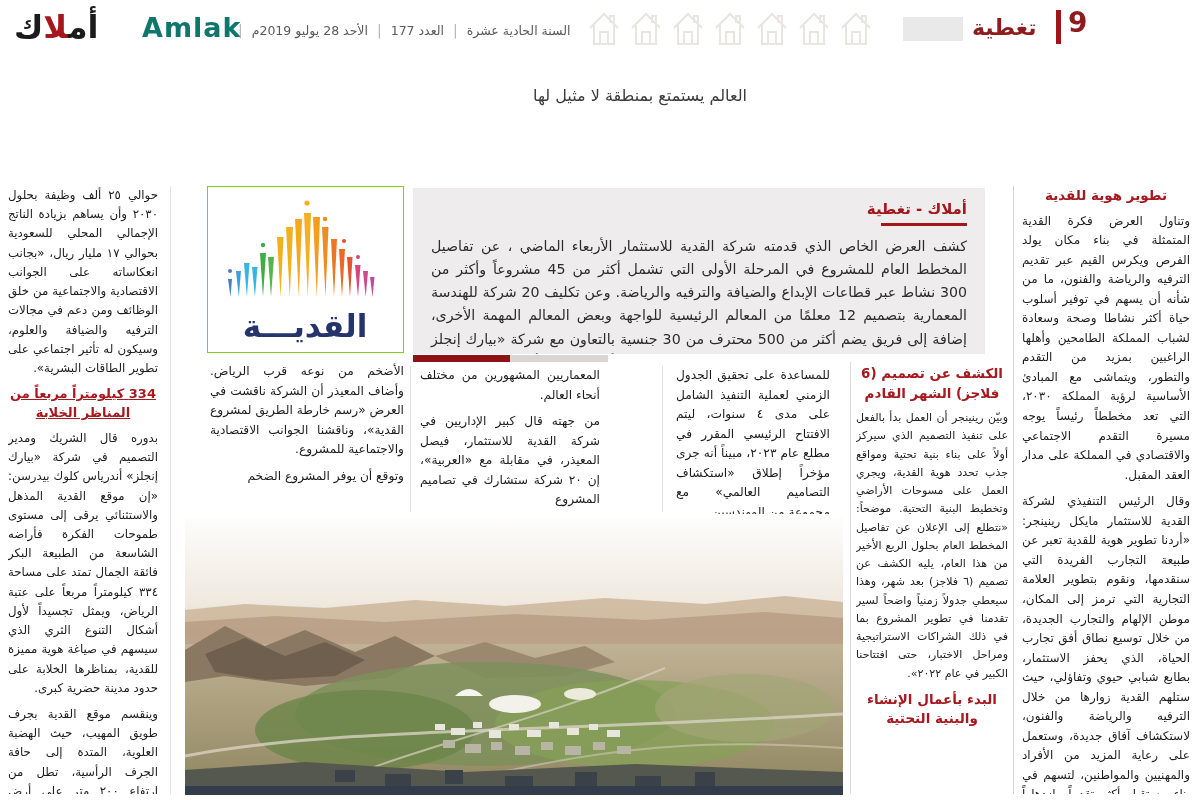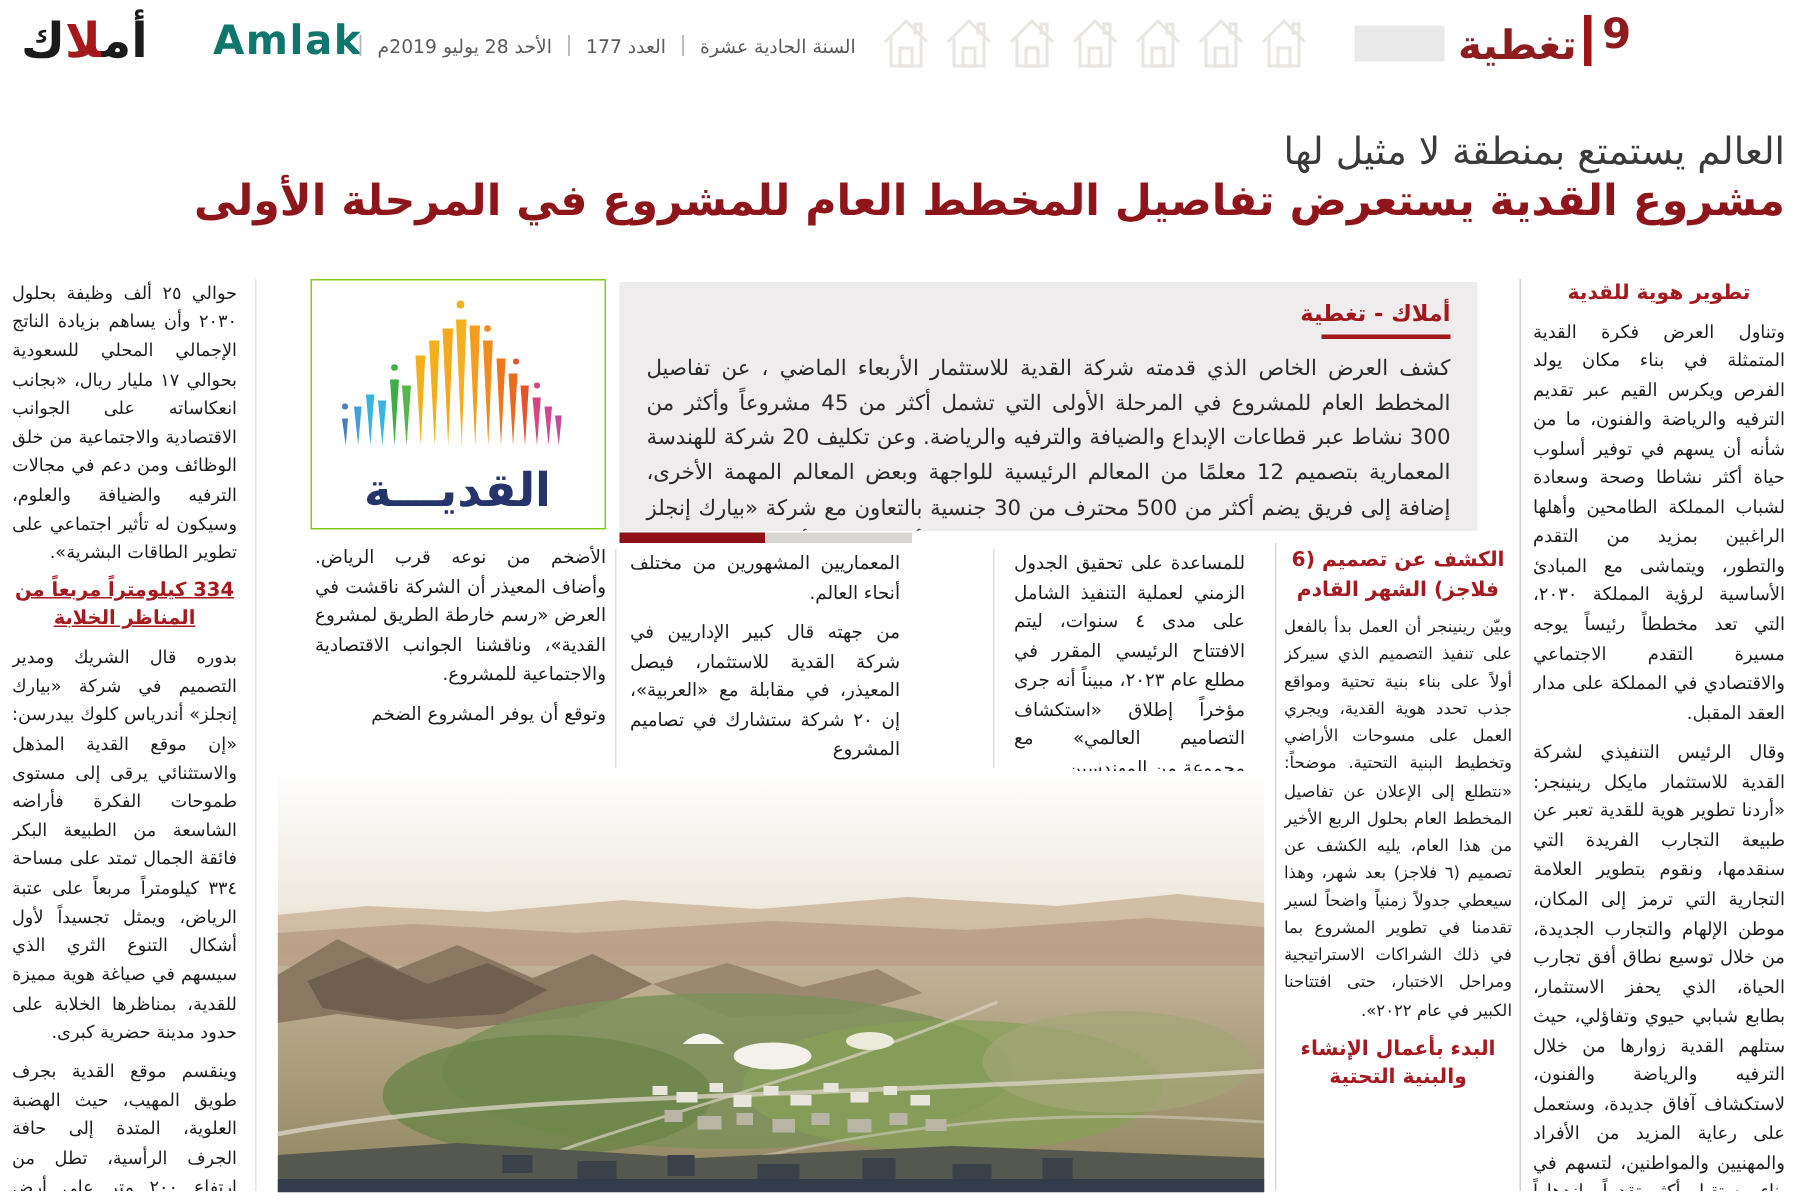--- a/index.html
+++ b/index.html
@@ -9,26 +9,26 @@
 
   
   .mast-ar-logo{left:14px;top:8px;font-size:32px;font-weight:bold;color:#1b1b1b;direction:rtl;}
   .mast-ar-logo .red-lam{color:#a4171b;}
   .mast-en-logo{left:142px;top:12px;font-size:27px;font-weight:bold;color:#0f766e;letter-spacing:1px;
                 font-family:"DejaVu Sans",sans-serif;direction:ltr;}
   .mast-info{left:238px;top:22px;font-size:12.5px;color:#5a5a5a;direction:ltr;display:flex;gap:9px;align-items:center;}
   .mast-info .sep{color:#b5b5b5;font-size:14px;}
   .houses{left:588px;top:8px;width:300px;height:40px;}
   .gray-chip{left:903px;top:17px;width:60px;height:24px;background:#e9e9e9;}
-  .cov-label{left:972px;top:15px;font-size:27px;font-weight:bold;color:#8e1b1e;}
+  .cov-label{left:972px;top:15px;font-size:22px;font-weight:bold;color:#8e1b1e;}
   .cov-bar{left:1056px;top:10px;width:5px;height:34px;background:#a01418;}
   .cov-num{left:1068px;top:6px;font-size:28px;font-weight:bold;color:#8e1b1e;direction:ltr;}
 
   
-  .kicker{right:10px;top:86px;font-size:25px;color:#3a3a3a;text-align:right;width:1100px;}
+  .kicker{right:10px;top:86px;font-size:16px;color:#3a3a3a;text-align:center;width:1100px;}
   .main-title{right:10px;top:117px;font-size:28.5px;font-weight:bold;color:#8e161b;text-align:right;width:1180px;}
 
   
   .body-text{font-size:12.2px;line-height:1.6;text-align:justify;color:#1c1c1c;}
   .body-text p{margin:0 0 7px 0;}
   .red-head{color:#a6191e;font-weight:bold;text-align:center;font-size:13.5px;line-height:1.45;margin:0 0 6px 0;}
   .vline{width:1px;background:#d2d2d2;}
 
   
   .lead-box{left:413px;top:188px;width:572px;height:166px;background:#eeecec;box-sizing:border-box;
@@ -92,21 +92,20 @@
       <use href="#hse" x="210" y="2"></use>
     <use href="#hse" x="252" y="2"></use>
   </svg>
   <div class="abs gray-chip"></div>
 
   <div class="abs cov-label">تغطية</div>
   <div class="abs cov-bar"></div>
   <div class="abs cov-num">9</div>
 
   <div class="abs kicker">العالم يستمتع بمنطقة لا مثيل لها</div>
-  <div class="abs main-title">مشروع القدية يستعرض تفاصيل المخطط العام للمشروع في المرحلة الأولى</div>
 
   <div class="abs col col-identity">
     <div class="red-head">تطوير هوية للقدية</div>
     <div class="body-text">
       <p>وتناول العرض فكرة القدية المتمثلة في بناء مكان يولد الفرص ويكرس القيم عبر تقديم الترفيه والرياضة والفنون، ما من شأنه أن يسهم في توفير أسلوب حياة أكثر نشاطا وصحة وسعادة لشباب المملكة الطامحين وأهلها الراغبين بمزيد من التقدم والتطور، ويتماشى مع المبادئ الأساسية لرؤية المملكة ٢٠٣٠، التي تعد مخططاً رئيساً يوجه مسيرة التقدم الاجتماعي والاقتصادي في المملكة على مدار العقد المقبل.</p>
       <p>وقال الرئيس التنفيذي لشركة القدية للاستثمار مايكل رينينجر: «أردنا تطوير هوية للقدية تعبر عن طبيعة التجارب الفريدة التي سنقدمها، ونقوم بتطوير العلامة التجارية التي ترمز إلى المكان، موطن الإلهام والتجارب الجديدة، من خلال توسيع نطاق أفق تجارب الحياة، الذي يحفز الاستثمار، بطابع شبابي حيوي وتفاؤلي، حيث ستلهم القدية زوارها من خلال الترفيه والرياضة والفنون، لاستكشاف آفاق جديدة، وستعمل على رعاية المزيد من الأفراد والمهنيين والمواطنين، لتسهم في بناء مستقبل أكثر تقدماً وازدهاراً في المملكة.</p>
     </div>
   </div>
   <div class="abs vline" style="left:1013px;top:186px;height:608px;"></div>
 

